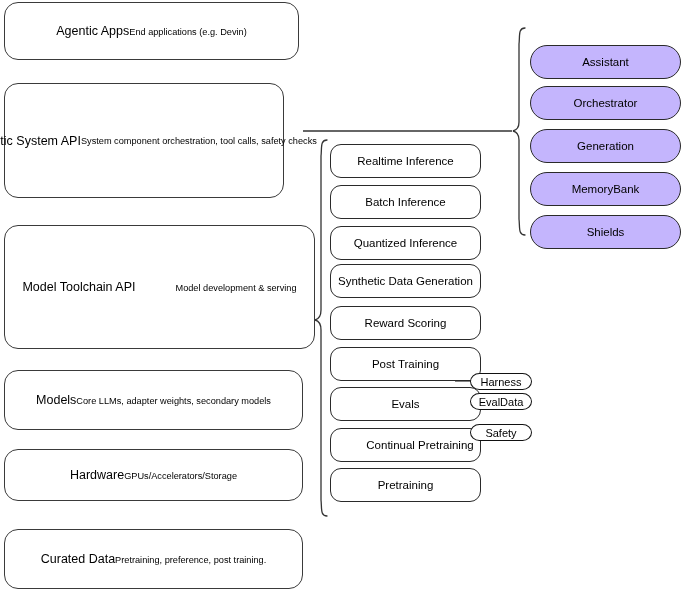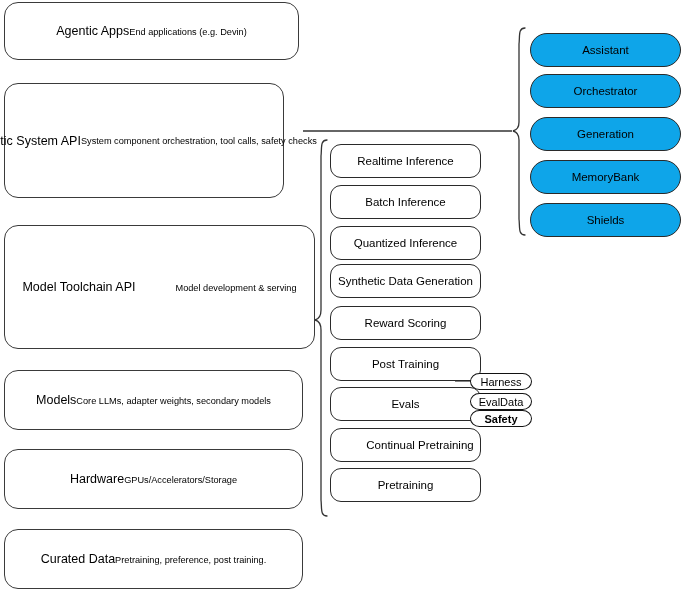--- a/index.html
+++ b/index.html
@@ -68,28 +68,29 @@
 
   
   .comp-box {
     position: absolute;
     left: 530px;
     width: 151px;
     height: 34px;
     box-sizing: border-box;
     border: 1.3px solid #2a2a2a;
     border-radius: 17px;
-    background: #0ea5e9;
+    background: #c4b5fd;
     display: flex;
     align-items: center;
     justify-content: center;
     font-size: 11.5px;
     color: #000;
     white-space: nowrap;
     z-index: 3;
+    margin-top: 12px;
   }
 
   
   .tag-oval {
     position: absolute;
     left: 470px;
     width: 62px;
     height: 17px;
     box-sizing: border-box;
     border: 1.3px solid #111;
@@ -158,21 +159,21 @@
   <div class="layer-box" style="left:4px; top:225px; width:311px; height:124px;gap:40px;">
     <div class="layer-title">Model Toolchain API</div>
     <div class="layer-sub">Model development &amp; serving</div>
   </div>
 
   <div class="layer-box" style="left:4px; top:370px; width:299px; height:60px;">
     <div class="layer-title">Models</div>
     <div class="layer-sub">Core LLMs, adapter weights, secondary models</div>
   </div>
 
-  <div class="layer-box" style="left:4px; top:449px; width:299px; height:60px;">
+  <div class="layer-box" style="left:4px; top:449px; width:299px; height:52px;">
     <div class="layer-title">Hardware</div>
     <div class="layer-sub">GPUs/Accelerators/Storage</div>
   </div>
 
   <div class="layer-box" style="left:4px; top:529px; width:299px; height:60px;">
     <div class="layer-title">Curated Data</div>
     <div class="layer-sub">Pretraining, preference, post training.</div>
   </div>
 
   <div class="cap-box" style="top:144px;">Realtime Inference</div>
@@ -180,21 +181,21 @@
   <div class="cap-box" style="top:226px;">Quantized Inference</div>
   <div class="cap-box" style="top:264px;">Synthetic Data Generation</div>
   <div class="cap-box" style="top:306px;">Reward Scoring</div>
   <div class="cap-box" style="top:347px;">Post Training</div>
   <div class="cap-box" style="top:387px;">Evals</div>
   <div class="cap-box" style="top:428px;padding-left:29px;">Continual Pretraining</div>
   <div class="cap-box" style="top:468px;">Pretraining</div>
 
   <div class="tag-oval" style="top:373px;">Harness</div>
   <div class="tag-oval" style="top:393px;">EvalData</div>
-  <div class="tag-oval" style="top:410px;font-weight:bold;">Safety</div>
+  <div class="tag-oval" style="top:424px;">Safety</div>
 
   <div class="comp-box" style="top:33px;">Assistant</div>
   <div class="comp-box" style="top:74px;">Orchestrator</div>
   <div class="comp-box" style="top:117px;">Generation</div>
   <div class="comp-box" style="top:160px;">MemoryBank</div>
   <div class="comp-box" style="top:203px;">Shields</div>
 
 </div>
 
 </body></html>

